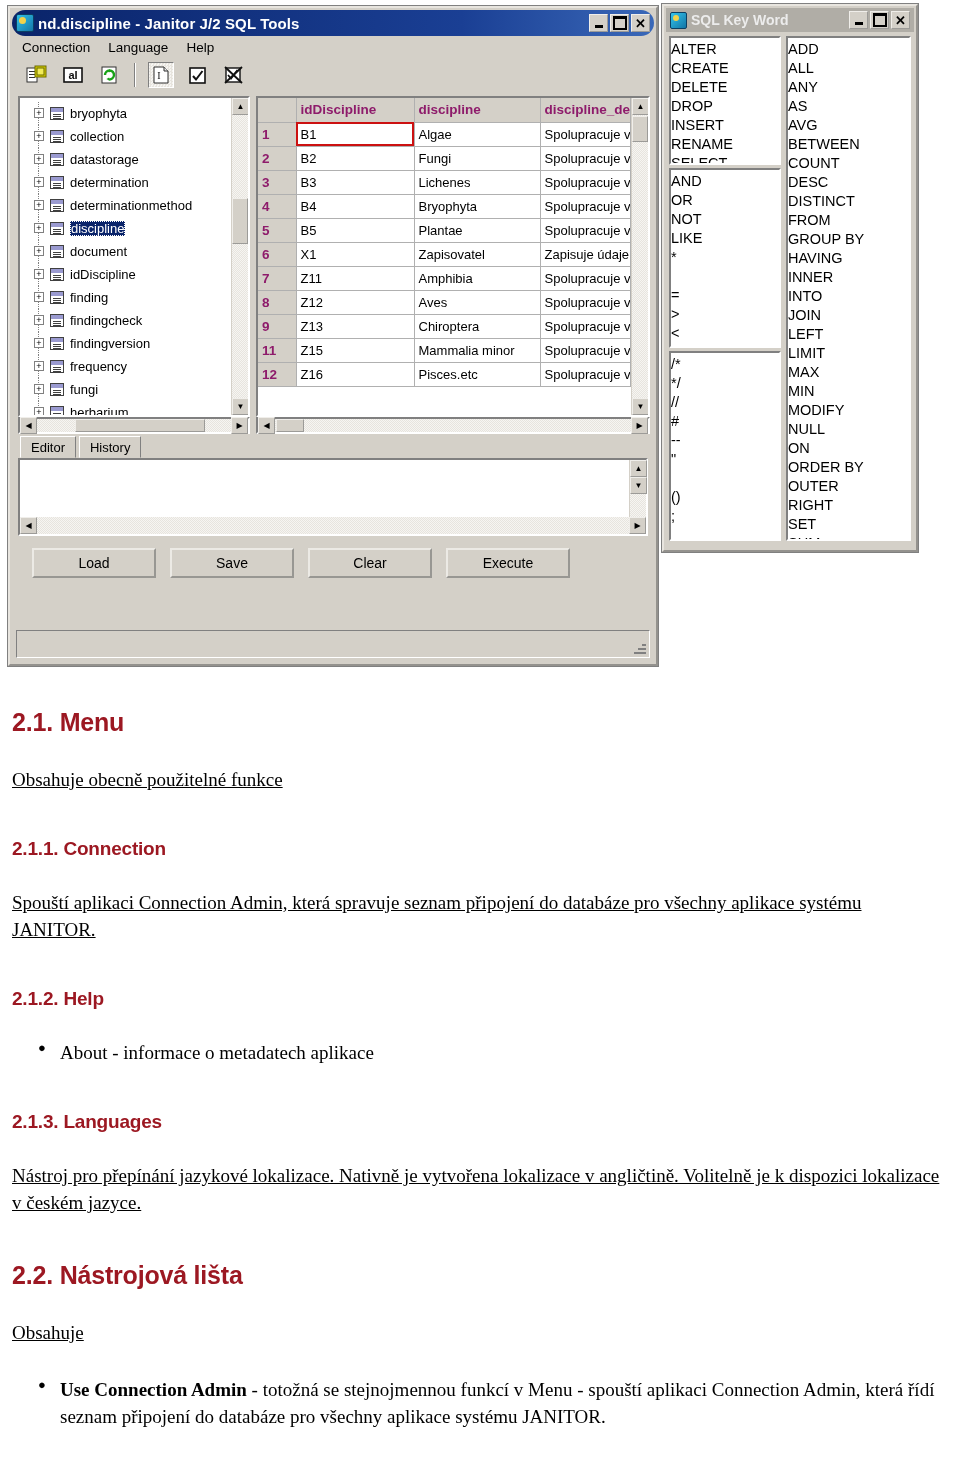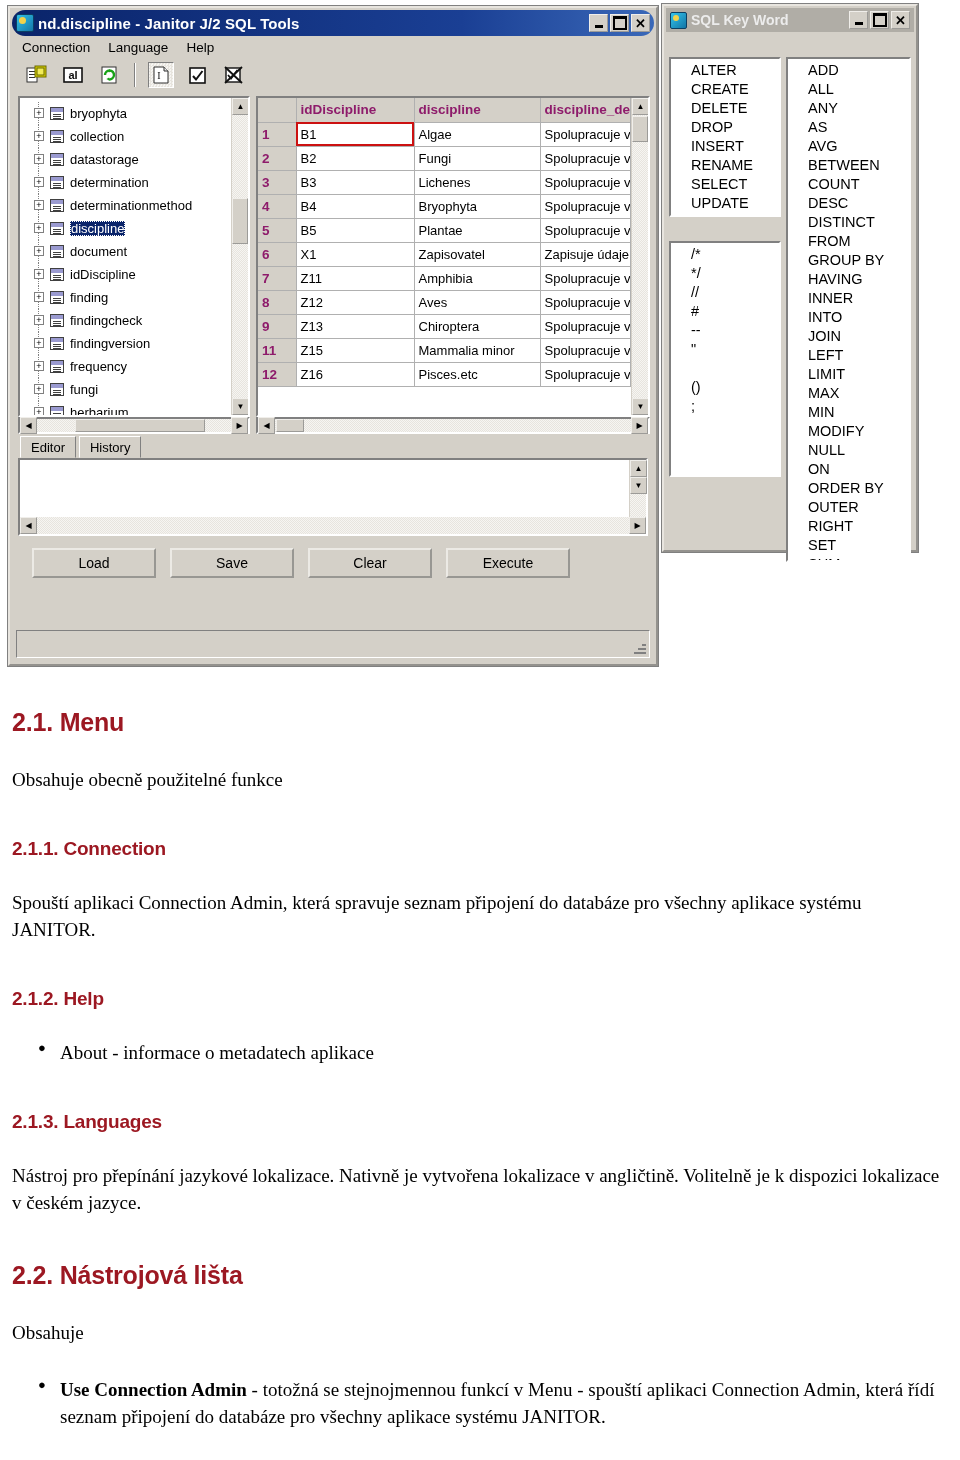--- a/index.html
+++ b/index.html
@@ -171,38 +171,38 @@
   }
   #kw-icon{width:17px;height:17px;margin:0 4px 0 2px;flex:none;
     background:linear-gradient(135deg,#35c4ec,#1075a6);border:1px solid #0b3f63;border-radius:2px;position:relative;}
   #kw-icon:after{content:"";position:absolute;left:2px;top:2px;width:6px;height:6px;background:#f2d24b;border-radius:50%;}
   #kw-title{color:#ececec;font-size:14px;font-weight:bold;flex:1;white-space:nowrap;overflow:hidden;}
   #kw-body{display:flex;gap:5px;padding:4px 5px 5px 5px;height:calc(100% - 30px);}
   #kw-left{width:112px;display:flex;flex-direction:column;gap:3px;}
   #kw-right{flex:1;}
   .kw-box{
     background:#ffffff;border:2px solid;border-color:#808080 #ffffff #ffffff #808080;
-    padding:2px 20px; overflow:hidden;margin-top:21px;
+    padding:2px 0; overflow:hidden;
   }
   .kw-item{font-size:14.5px;line-height:19px;color:#000;white-space:nowrap;font-family:"Liberation Sans",sans-serif;}
   #kw-ops{height:160px;}
   #kw-logic{height:224px;}
   #kw-sym{height:236px;}
 
   
   #doc { padding:18px 12px 0 12px; }
   h2.sec {
     color:#9c1822; font-family:"Liberation Sans", sans-serif; font-weight:bold;
     margin:0; letter-spacing:-0.2px;
   }
   h2.lvl2 { font-size:25px; }
   h2.lvl3 { font-size:19px; }
   p.body {
     font-family:"Liberation Serif", serif; font-size:19px; color:#000;
-    margin:0; line-height:1.42;
+    margin:0; line-height:1.42;text-decoration:underline;
   }
   ul.body-list { margin:0; padding:0 0 0 46px; list-style:none; }
   ul.body-list li {
     font-family:"Liberation Serif", serif; font-size:19px; color:#000;
     line-height:1.42; position:relative; padding-left:2px;
   }
   ul.body-list li:before {
     content:"\25CF"; position:absolute; left:-20px; top:-1px; font-size:13px;
   }
   .sp-lg { height:44px; }
@@ -539,20 +539,34 @@
           <div class="kw-item">ALTER</div>
           <div class="kw-item">CREATE</div>
           <div class="kw-item">DELETE</div>
           <div class="kw-item">DROP</div>
           <div class="kw-item">INSERT</div>
           <div class="kw-item">RENAME</div>
           <div class="kw-item">SELECT</div>
           <div class="kw-item">UPDATE</div>
         </div>
 
+        <div class="kw-box" id="kw-logic">
+          <div class="kw-item">AND</div>
+          <div class="kw-item">OR</div>
+          <div class="kw-item">NOT</div>
+          <div class="kw-item">LIKE</div>
+          <div class="kw-item">*</div>
+          <div class="kw-item">&nbsp;</div>
+          <div class="kw-item">=</div>
+          <div class="kw-item">&gt;</div>
+          <div class="kw-item">&lt;</div>
+          <div class="kw-item">&gt;=</div>
+          <div class="kw-item">&lt;=</div>
+          <div class="kw-item">&lt;&gt;</div>
+        </div>
 
         <div class="kw-box" id="kw-sym">
           <div class="kw-item">/*</div>
           <div class="kw-item">*/</div>
           <div class="kw-item">//</div>
           <div class="kw-item">#</div>
           <div class="kw-item">--</div>
           <div class="kw-item">"</div>
           <div class="kw-item">&nbsp;</div>
           <div class="kw-item">()</div>

